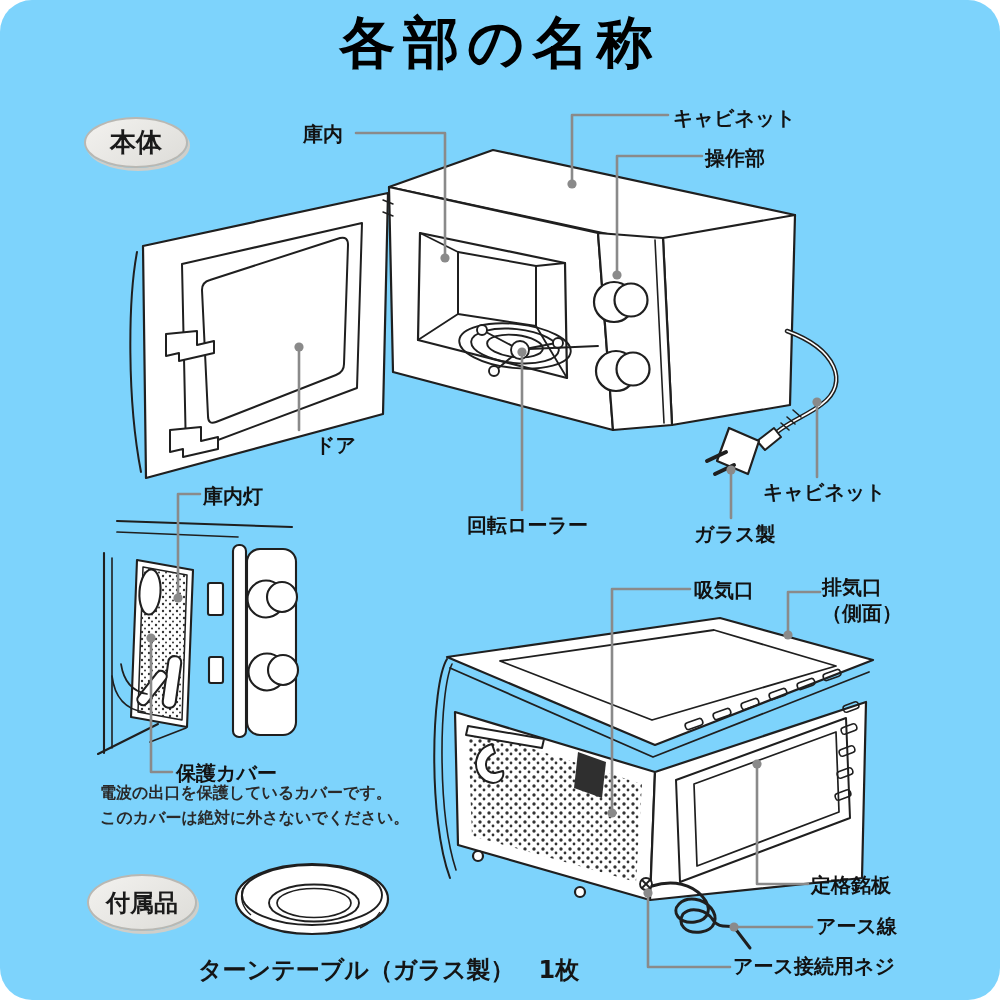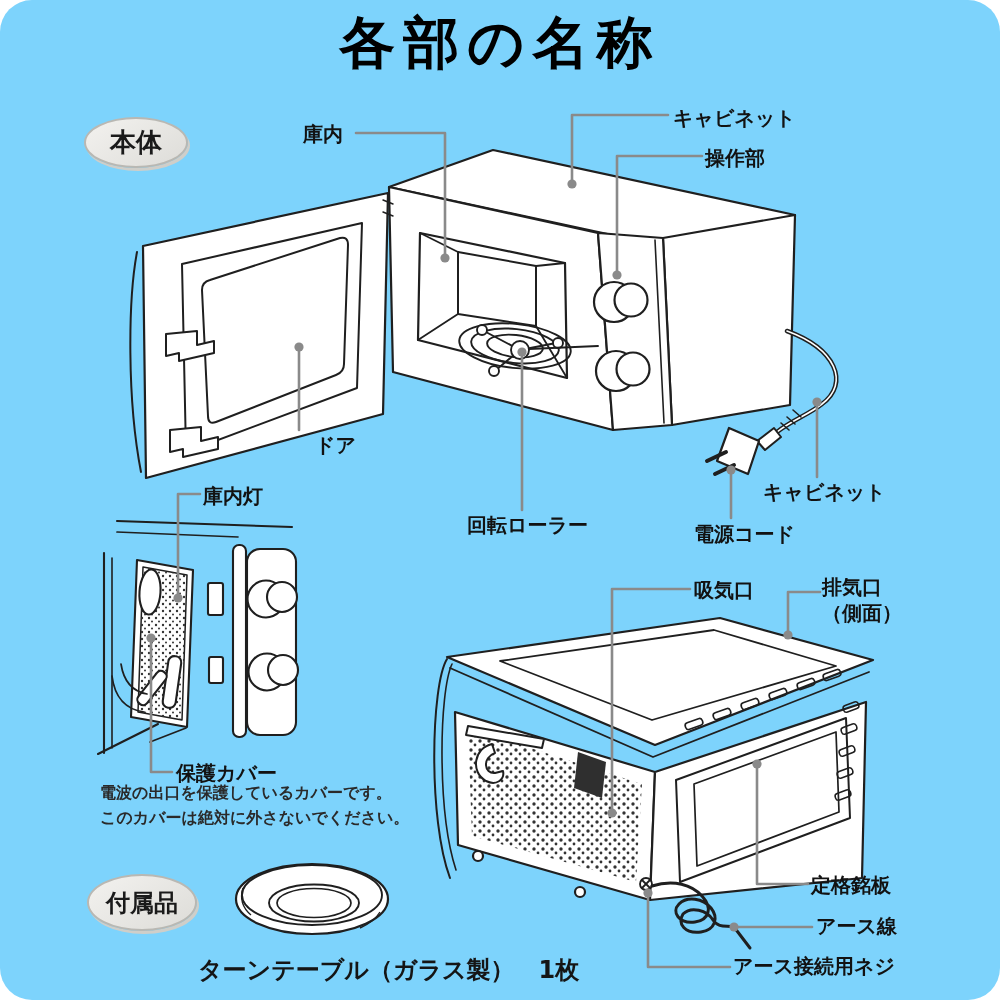--- a/index.html
+++ b/index.html
@@ -271,21 +271,21 @@
   </div>
   <div class="badge badge-acc">
     <span>付属品</span>
   </div>
 
   <div class="lbl" style="left:303px;top:121px;">庫内</div>
   <div class="lbl" style="left:673px;top:105px;">キャビネット</div>
   <div class="lbl" style="left:705px;top:145px;">操作部</div>
   <div class="lbl" style="left:282px;top:432px;margin-left:33px;">ドア</div>
   <div class="lbl" style="left:467px;top:512px;">回転ローラー</div>
-  <div class="lbl" style="left:694px;top:521px;">電源コード</div>
+  <div class="lbl" style="left:694px;top:521px;">ガラス製</div>
   <div class="lbl" style="left:763px;top:479px;">キャビネット</div>
   <div class="lbl" style="left:203px;top:483px;">庫内灯</div>
   <div class="lbl" style="left:176px;top:760px;">保護カバー</div>
   <div class="lbl" style="left:694px;top:577px;">吸気口</div>
   <div class="lbl" style="left:822px;top:574px;">
     <span class="small-line">排気口</span>
     <span class="small-line">（側面）</span>
   </div>
   <div class="lbl" style="left:811px;top:872px;text-align:right;">定格銘板</div>
   <div class="lbl" style="left:816px;top:913px;">アース線</div>

